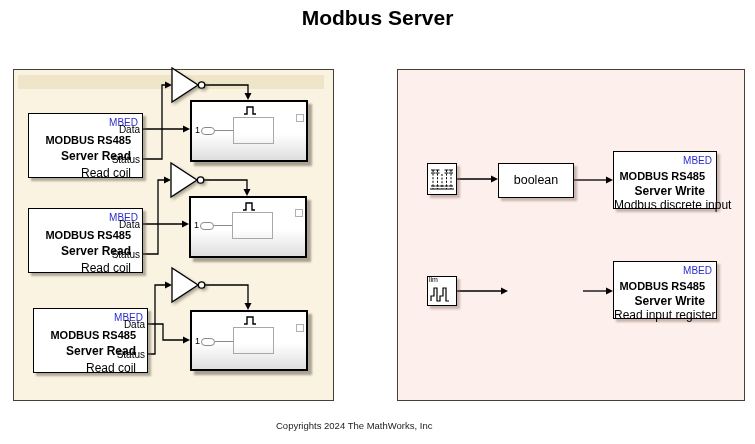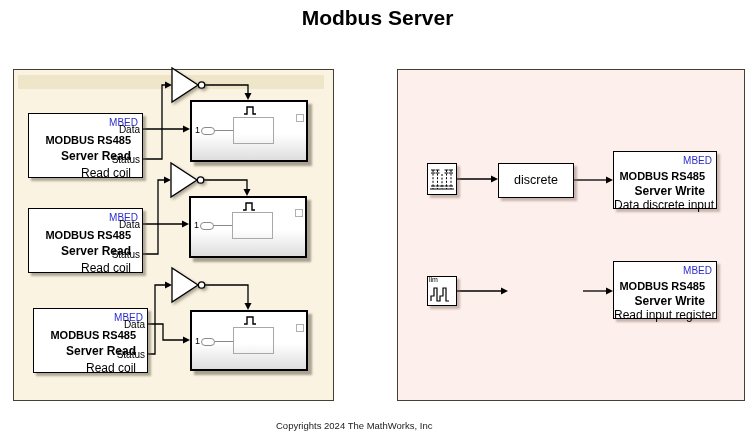--- a/index.html
+++ b/index.html
@@ -206,28 +206,28 @@
           <line x1="7.5" y1="22" x2="11.5" y2="22"></line>
         <line x1="12" y1="22" x2="16" y2="22"></line>
         <line x1="16.5" y1="22" x2="20.5" y2="22"></line>
           <line x1="21" y1="22" x2="25" y2="22"></line>
         <line x1="2" y1="25" x2="26" y2="25"></line>
       </g>
     </svg>
   </div>
 
   <div class="block pinkshadow" style="left:498px;top:163px;width:76px;height:35px;">
-    <span class="convtxt">discrete</span>
+    <span class="convtxt">boolean</span>
   </div>
 
   <div class="block pinkshadow" style="left:613px;top:151px;width:104px;height:58px;">
     <span class="lbl mbed" style="right:4px;top:4px;">MBED</span>
     <span class="lbl bt ctr" style="top:19px;">MODBUS RS485</span>
     <span class="lbl bs ctr" style="top:33px;">Server Write</span>
-    <span class="lbl cap ctr" style="top:47px;">Data discrete input</span>
+    <span class="lbl cap ctr" style="top:47px;">Modbus discrete input</span>
   </div>
 
   <div class="block pinkshadow" style="left:427px;top:276px;width:30px;height:30px;">
     <span class="limlbl">lim</span>
     <svg class="srcsvg" width="28" height="28">
       <polyline points="3,24 3,19 6,19 6,11 9,11 9,24 12,24 12,19 15,19 15,11 18,11 18,24 21,24" fill="none" stroke="#000" stroke-width="1.2"></polyline>
     </svg>
   </div>
 
 

